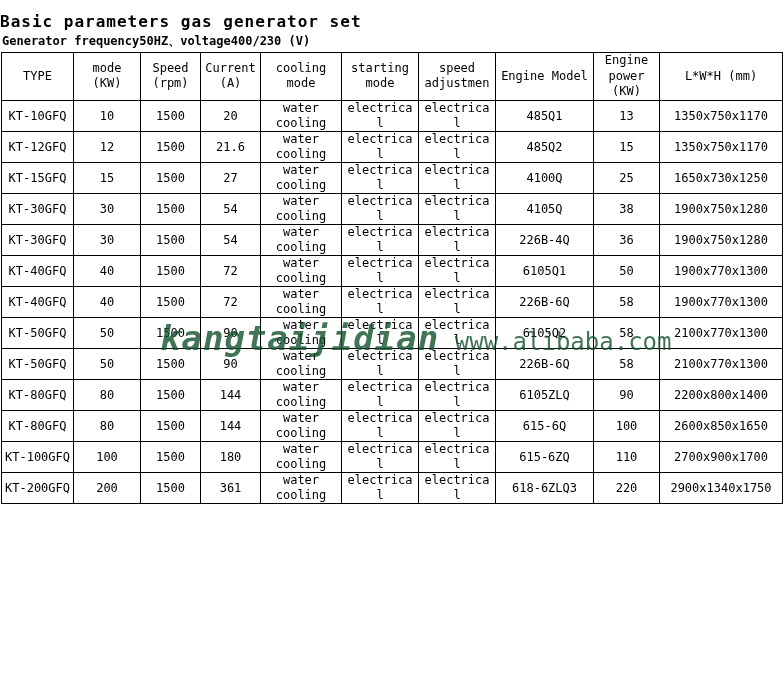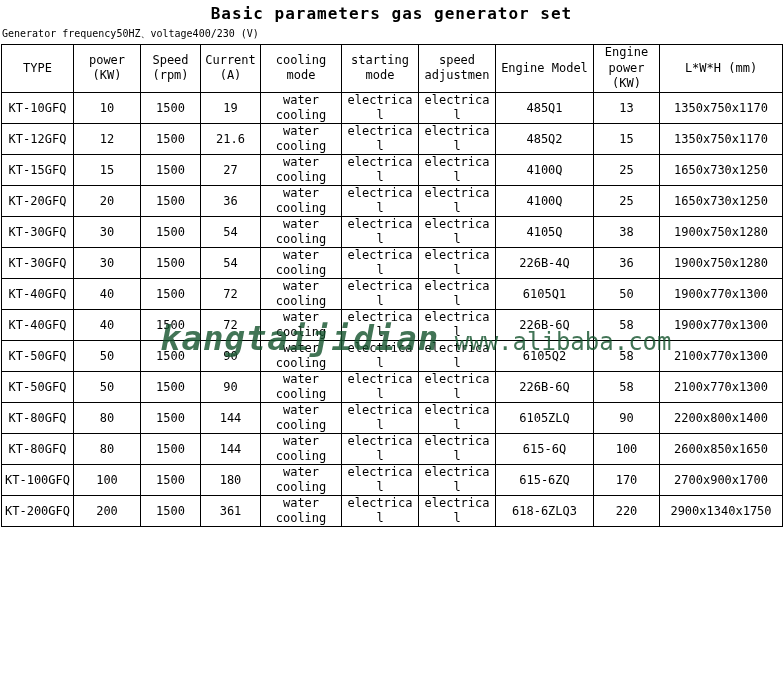--- a/index.html
+++ b/index.html
@@ -7,30 +7,29 @@
   body {
     width: 783px;
     height: 681px;
     background: #ffffff;
     color: #000000;
     font-family: "DejaVu Sans Mono", "Liberation Mono", monospace;
     position: relative;
     overflow: hidden;
   }
   .title {
-    text-align: center;
     font-weight: bold;
     font-size: 16px;
     letter-spacing: 1px;
-    padding-top: 3px;
+    padding-top: 11px;
     line-height: 22px;
   }
   .subtitle {
-    font-weight: normal;
-    font-size: 10px;
+    font-weight: bold;
+    font-size: 12px;
     padding: 0 2px 2px 2px;
     line-height: 17px;
   }
   table.spec {
     border-collapse: collapse;
     table-layout: fixed;
     width: 781px;
     margin-left: 1px;
   }
   table.spec th, table.spec td {
@@ -87,37 +86,37 @@
     <col style="width:81px">
     <col style="width:77px">
     <col style="width:77px">
     <col style="width:98px">
     <col style="width:66px">
     <col style="width:123px">
   </colgroup>
   <thead>
     <tr>
         <th>TYPE</th>
-        <th>power (KW)</th>
+        <th>mode (KW)</th>
         <th>Speed (rpm)</th>
         <th>Current (A)</th>
         <th>cooling mode</th>
         <th>starting mode</th>
         <th>speed adjustmen</th>
         <th>Engine Model</th>
         <th>Engine power (KW)</th>
         <th>L*W*H (mm)</th>
       </tr>
   </thead>
   <tbody>
       <tr>
         <td>KT-10GFQ</td>
         <td>10</td>
         <td>1500</td>
-        <td>19</td>
+        <td>20</td>
         <td>water cooling</td>
         <td>electrical</td>
         <td>electrical</td>
         <td>485Q1</td>
         <td>13</td>
         <td>1350x750x1170</td>
       </tr>
       <tr>
         <td>KT-12GFQ</td>
         <td>12</td>
@@ -136,32 +135,20 @@
         <td>1500</td>
         <td>27</td>
         <td>water cooling</td>
         <td>electrical</td>
         <td>electrical</td>
         <td>4100Q</td>
         <td>25</td>
         <td>1650x730x1250</td>
       </tr>
       <tr>
-        <td>KT-20GFQ</td>
-        <td>20</td>
-        <td>1500</td>
-        <td>36</td>
-        <td>water cooling</td>
-        <td>electrical</td>
-        <td>electrical</td>
-        <td>4100Q</td>
-        <td>25</td>
-        <td>1650x730x1250</td>
-      </tr>
-      <tr>
         <td>KT-30GFQ</td>
         <td>30</td>
         <td>1500</td>
         <td>54</td>
         <td>water cooling</td>
         <td>electrical</td>
         <td>electrical</td>
         <td>4105Q</td>
         <td>38</td>
         <td>1900x750x1280</td>
@@ -252,21 +239,21 @@
       </tr>
       <tr>
         <td>KT-100GFQ</td>
         <td>100</td>
         <td>1500</td>
         <td>180</td>
         <td>water cooling</td>
         <td>electrical</td>
         <td>electrical</td>
         <td>615-6ZQ</td>
-        <td>170</td>
+        <td>110</td>
         <td>2700x900x1700</td>
       </tr>
       <tr>
         <td>KT-200GFQ</td>
         <td>200</td>
         <td>1500</td>
         <td>361</td>
         <td>water cooling</td>
         <td>electrical</td>
         <td>electrical</td>

